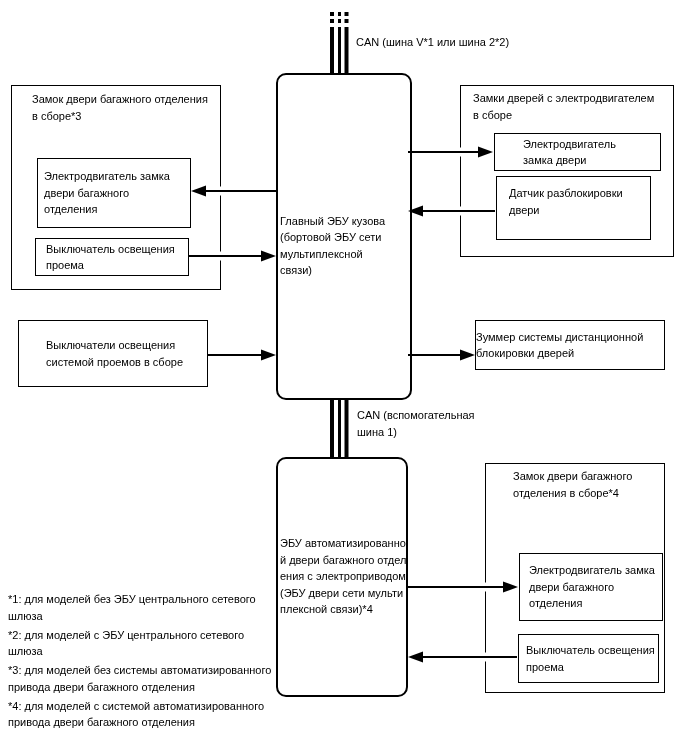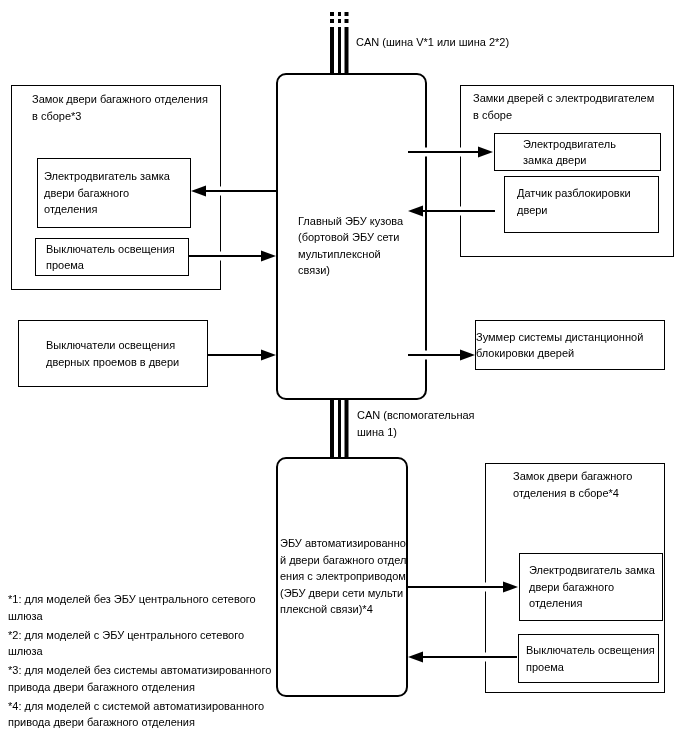--- a/index.html
+++ b/index.html
@@ -28,28 +28,28 @@
   
   #grpTL { left: 11px; top: 85px; width: 210px; height: 205px; }
   #grpTL .group-title { left: 20px; top: 5px; }
   #boxTLmotor  { left: 25px; top: 72px;  width: 154px; height: 70px; padding-left: 6px; }
   #boxTLswitch { left: 23px; top: 152px; width: 154px; height: 38px; padding-left: 10px; }
 
   
   #boxMidLeft { left: 18px; top: 320px; width: 190px; height: 67px; padding-left: 27px; }
 
   
-  #ecuMain { left: 276px; top: 73px; width: 151px; height: 327px;
-             display: flex; align-items: center; padding: 18px 0 0 20px; }
+  #ecuMain { left: 276px; top: 73px; width: 136px; height: 327px;
+             display: flex; align-items: center; padding: 18px 0 0 2px; }
 
   
   #grpTR { left: 460px; top: 85px; width: 214px; height: 172px; }
   #grpTR .group-title { left: 12px; top: 4px; }
   #boxTRmotor  { left: 33px; top: 47px; width: 167px; height: 38px; padding-left: 28px; }
-  #boxTRsensor { left: 43px; top: 90px; width: 155px; height: 57px;
+  #boxTRsensor { left: 35px; top: 90px; width: 155px; height: 64px;
                  align-items: flex-start; padding: 8px 0 0 12px; }
 
   
   #boxMidRight { left: 475px; top: 320px; width: 190px; height: 50px; }
 
   
   #ecuDoor { left: 276px; top: 457px; width: 132px; height: 240px;
              padding: 76px 2px 0 2px; }
 
   
@@ -84,21 +84,21 @@
 отделения</span>
     </div>
     <div class="box" id="boxTLswitch">
       <span class="txt">Выключатель освещения
 проема</span>
     </div>
   </div>
 
   <div class="box" id="boxMidLeft">
     <span class="txt">Выключатели освещения
-дверных проемов в двери</span>
+системой проемов в сборе</span>
   </div>
 
   <div class="ecu" id="ecuMain">
     <span class="txt">Главный ЭБУ кузова
 (бортовой ЭБУ сети
 мультиплексной
 связи)</span>
   </div>
 
   <div class="group" id="grpTR">

